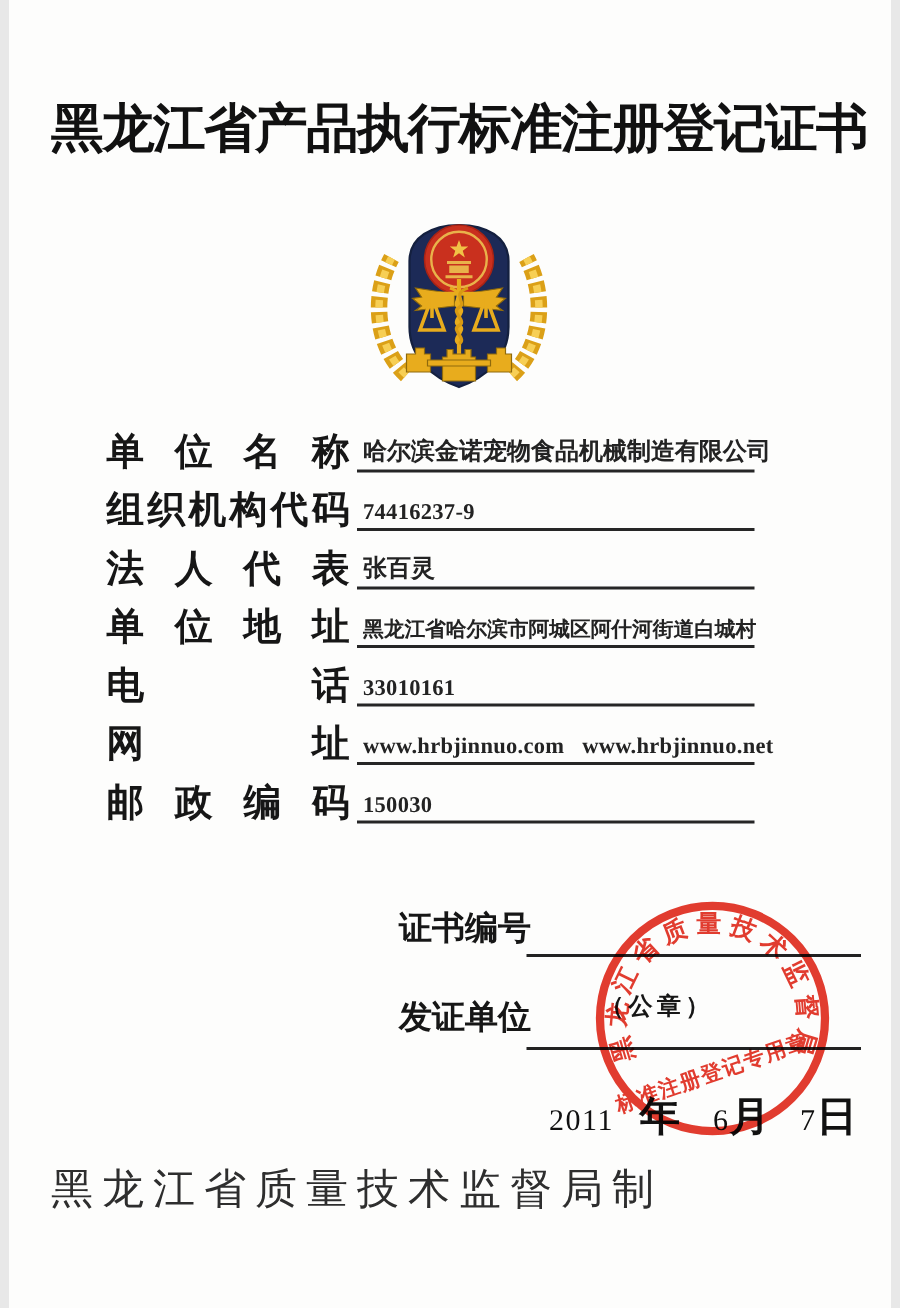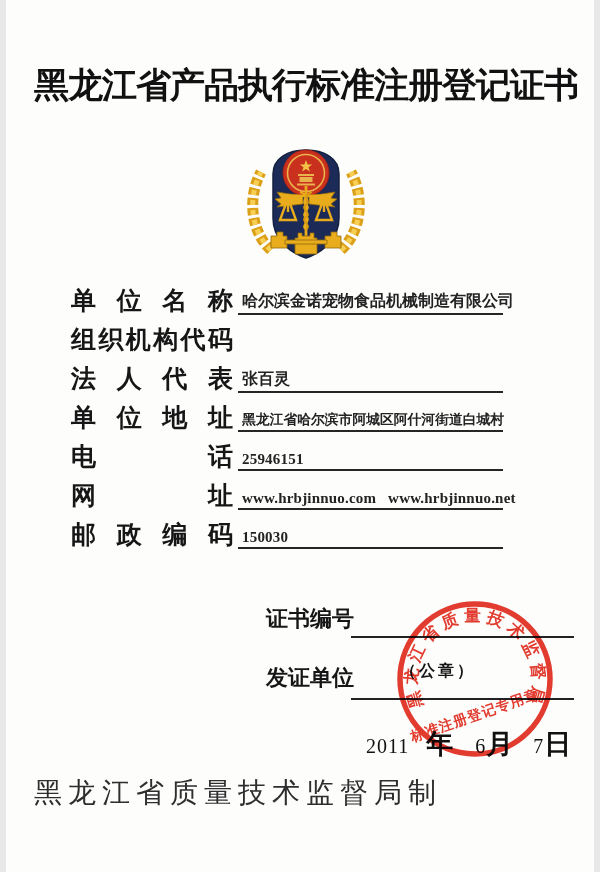--- a/index.html
+++ b/index.html
@@ -111,20 +111,21 @@
     </div>
     <div class="field-row" style="top:39px">
       <div class="field-label">
           <span>组</span>
           <span>织</span>
           <span>机</span>
           <span>构</span>
           <span>代</span>
           <span>码</span>
         </div>
+      <div class="field-value latin">74416237-9</div>
     </div>
     <div class="field-row" style="top:78px">
       <div class="field-label">
           <span>法</span>
           <span>人</span>
           <span>代</span>
           <span>表</span>
         </div>
       <div class="field-value">张百灵</div>
     </div>
@@ -135,21 +136,21 @@
           <span>地</span>
           <span>址</span>
         </div>
       <div class="field-value small">黑龙江省哈尔滨市阿城区阿什河街道白城村</div>
     </div>
     <div class="field-row" style="top:156px">
       <div class="field-label">
           <span>电</span>
           <span>话</span>
         </div>
-      <div class="field-value latin">25946151</div>
+      <div class="field-value latin">33010161</div>
     </div>
     <div class="field-row" style="top:195px">
       <div class="field-label">
           <span>网</span>
           <span>址</span>
         </div>
       <div class="field-value latin">www.hrbjinnuo.com   www.hrbjinnuo.net</div>
     </div>
     <div class="field-row" style="top:234px">
       <div class="field-label">

